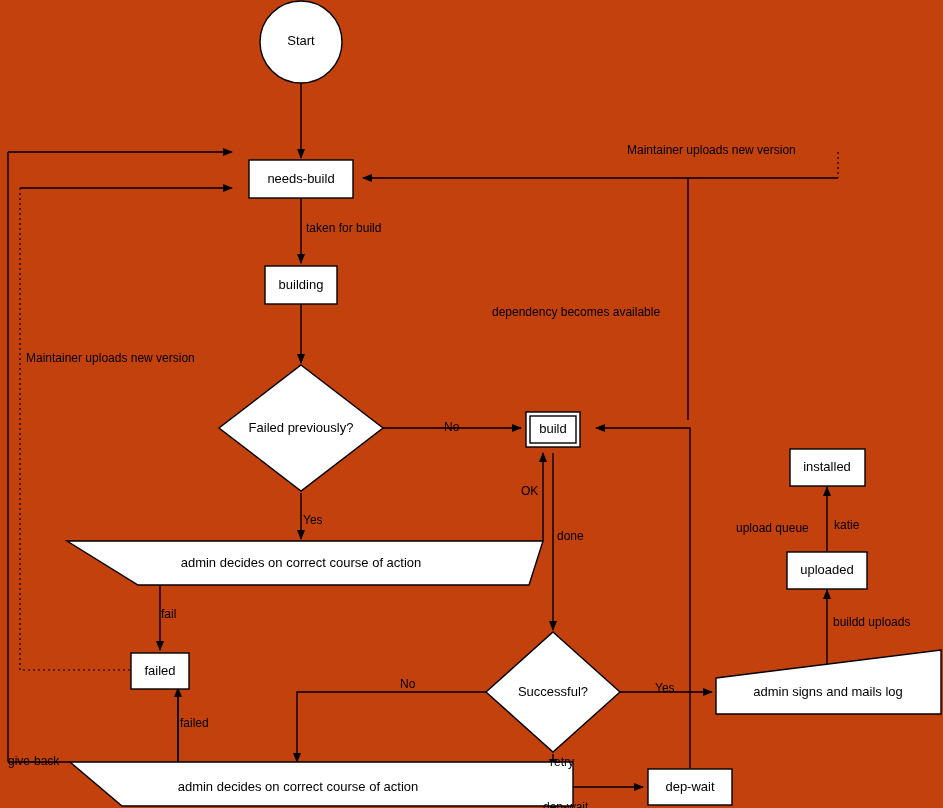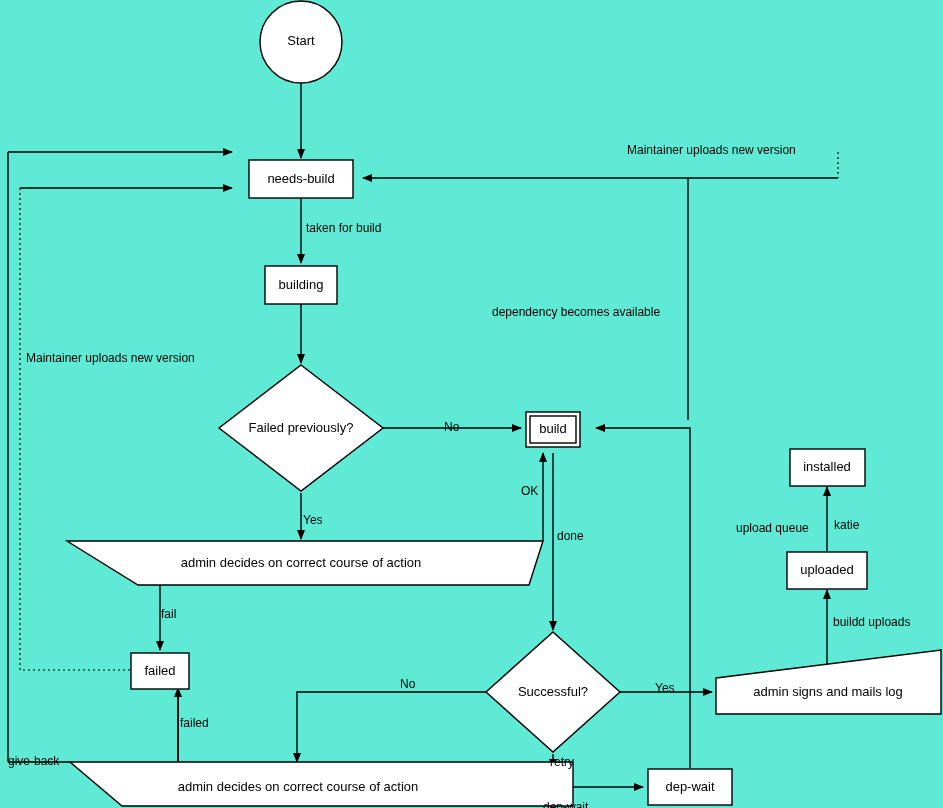--- a/index.html
+++ b/index.html
@@ -7,21 +7,21 @@
     padding: 0;
     background: #ffffff;
   }
   body {
     font-family: "Liberation Sans", sans-serif;
   }
   #canvas {
     position: relative;
     width: 943px;
     height: 808px;
-    background: #5eead4;
+    background: #c2410c;
     overflow: hidden;
   }
   svg.diagram {
     position: absolute;
     left: 0;
     top: 0;
     width: 943px;
     height: 808px;
   }
   .node-text {

